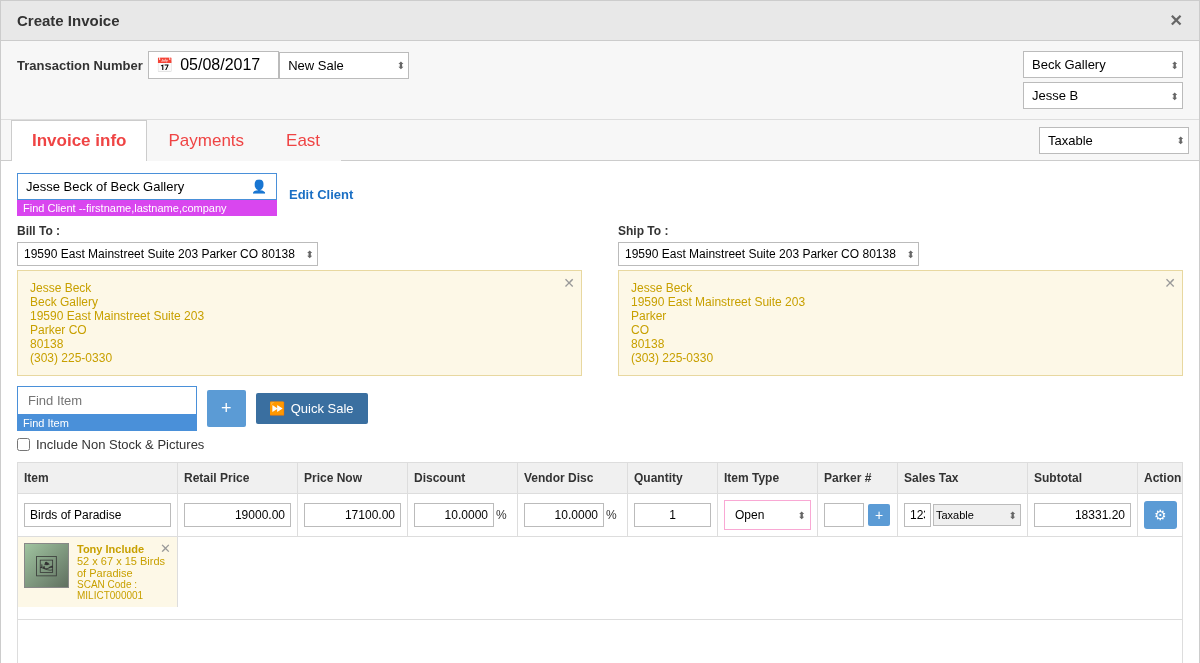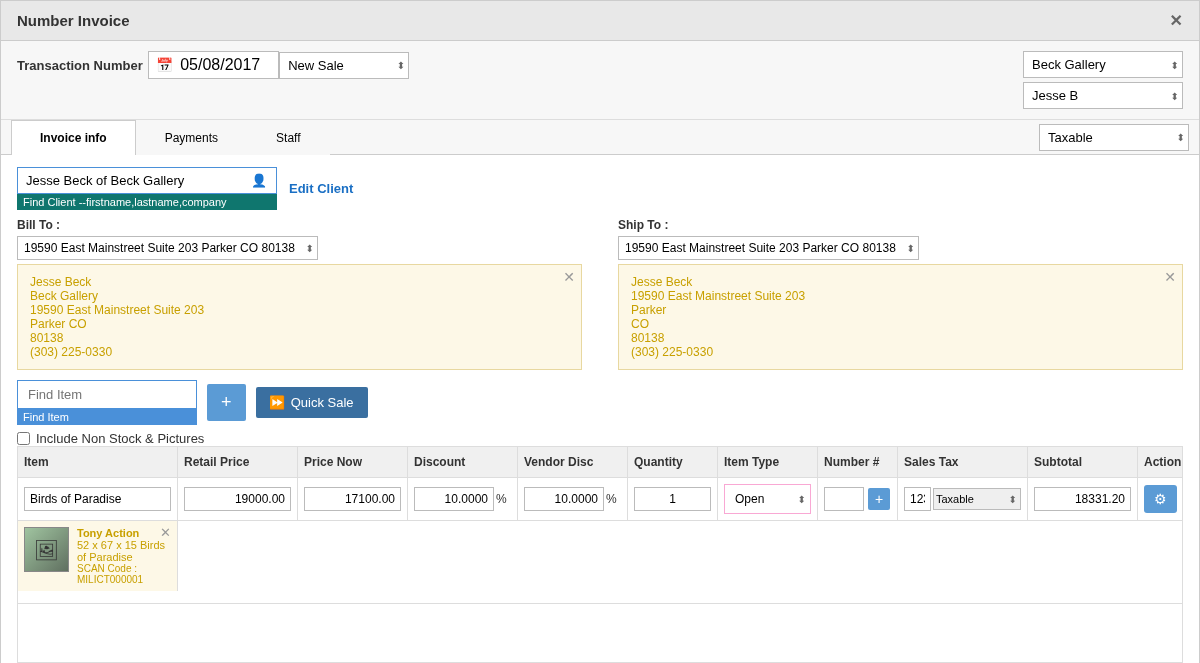--- a/index.html
+++ b/index.html
@@ -114,28 +114,28 @@
     .tabs-row {
       display: flex;
       align-items: center;
       border-bottom: 1px solid #ccc;
       background: #f7f7f7;
       padding: 0 10px;
       gap: 0;
     }
 
     .tab {
-      padding: 10px 28px;
-      cursor: pointer;
-      font-size: 12px;
+      padding: 10px 20px;
+      cursor: pointer;
+      font-size: 17px;
       border: 1px solid transparent;
       border-bottom: none;
       margin-bottom: -1px;
       background: #f7f7f7;
-      color: #000000;
+      color: #ef4444;
     }
 
     .tab.active {
       background: #fff;
       border-color: #ccc;
       border-bottom-color: #fff;
       font-weight: bold;
     }
 
     .taxable-wrap {
@@ -180,21 +180,21 @@
     }
 
     .client-input input {
       border: none;
       outline: none;
       font-size: 13px;
       flex: 1;
     }
 
     .client-hint {
-      background: #0f766e;
+      background: #d946ef;
       color: #fff;
       font-size: 11px;
       padding: 2px 6px;
     }
 
     .edit-client-link {
       color: #1a6fc4;
       text-decoration: none;
       font-size: 13px;
       font-weight: bold;
@@ -294,20 +294,21 @@
       border-radius: 2px;
       display: flex;
       align-items: center;
       gap: 5px;
     }
 
     .non-stock-row {
       display: flex;
       align-items: center;
       gap: 6px;
+      margin-bottom: 10px;
     }
 
     .non-stock-row input[type="checkbox"] {
       cursor: pointer;
     }
 
     .table-header {
       display: grid;
       grid-template-columns: 160px 120px 110px 110px 110px 90px 100px 80px 130px 110px 80px;
       background: #f0f0f0;
@@ -531,21 +532,21 @@
       font-size: 10px;
       color: #666;
     }
   </style>
 </head>
 <body>
 
 <div class="modal">
 
   <div class="modal-header">
-    <span class="modal-title">Number Invoice</span>
+    <span class="modal-title">Create Invoice</span>
     <button class="close-btn">✕</button>
   </div>
 
   <div class="top-section">
     <div class="left-top">
       <span class="transaction-label">Transaction Number</span>
       <div class="date-field">
         <span class="calendar-icon">📅</span>
         <input type="text" value="05/08/2017" style="">
       </div>
@@ -569,21 +570,21 @@
           <option>Jesse B</option>
           <option>Other Staff</option>
         </select>
       </div>
     </div>
   </div>
 
   <div class="tabs-row">
     <div class="tab active">Invoice info</div>
     <div class="tab">Payments</div>
-    <div class="tab">Staff</div>
+    <div class="tab">East</div>
     <div class="taxable-wrap">
       <div class="select-with-arrows">
         <select>
           <option>Taxable</option>
           <option>Non-Taxable</option>
           <option>Tax Exempt</option>
         </select>
       </div>
     </div>
   </div>
@@ -660,21 +661,21 @@
     <div>
 
       <div class="table-header">
         <div>Item</div>
         <div>Retail Price</div>
         <div>Price Now</div>
         <div>Discount</div>
         <div>Vendor Disc</div>
         <div>Quantity</div>
         <div>Item Type</div>
-        <div>Number #</div>
+        <div>Parker #</div>
         <div>Sales Tax</div>
         <div>Subtotal</div>
         <div>Action</div>
       </div>
 
       <div class="table-row-data">
         <div>
           <input type="text" value="Birds of Paradise" style="">
         </div>
         <div>
@@ -733,21 +734,21 @@
         <div>
           <button class="action-btn">⚙</button>
         </div>
       </div>
 
       <div class="item-detail-row">
         <div class="item-detail-cell">
           <span class="item-detail-close">✕</span>
           <div class="item-thumbnail">🖼</div>
           <div class="item-detail-text">
-            <div class="artist-name">Tony Action</div>
+            <div class="artist-name">Tony Include</div>
             <div class="artwork-title">52 x 67 x 15 Birds of Paradise</div>
             <div class="scan-code">SCAN Code : MILICT000001</div>
           </div>
         </div>
         <div class="empty-cell" style="grid-column: span 10;"></div>
       </div>
 
       <div class="spacer-row"></div>
     </div>
   </div>

